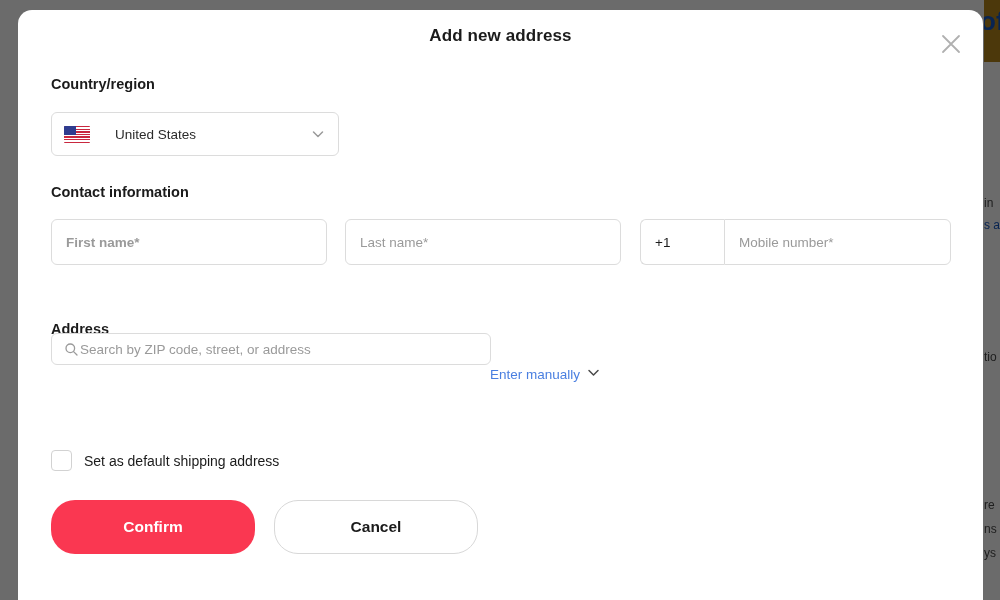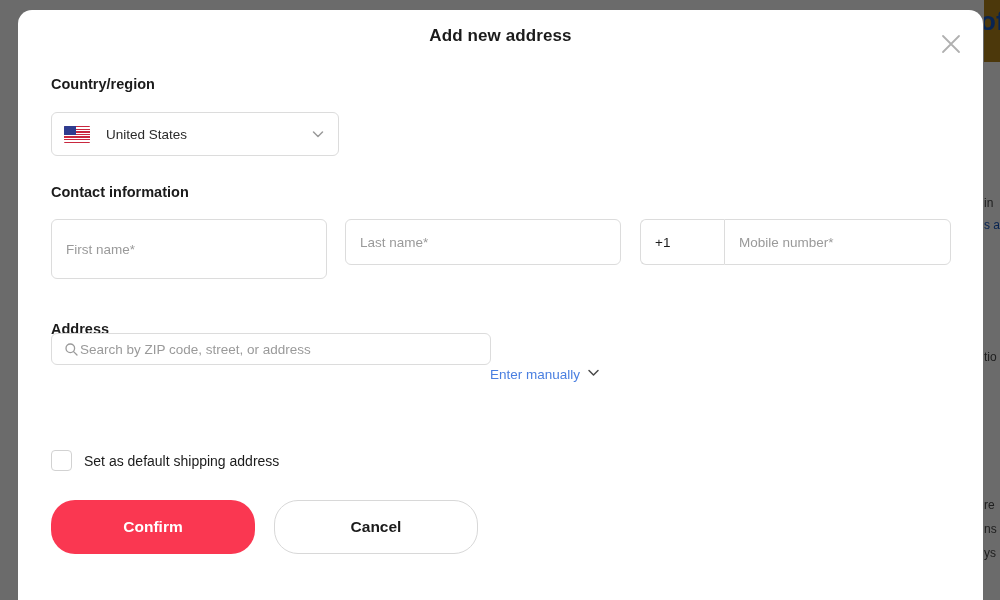--- a/index.html
+++ b/index.html
@@ -122,27 +122,27 @@
       to bottom,
       #c9283f 0px, #c9283f 1.31px,
       #ffffff 1.31px, #ffffff 2.62px
     );
   }
   .flag .canton {
     position: absolute; left: 0; top: 0;
     width: 11.5px; height: 9.2px;
     background: #2f3c8f;
   }
-  .country-name { margin-left: 16px; }
+  .country-name { margin-left: 25px; }
   .chevron-wrap {
     margin-left: auto;
     display: flex; align-items: center;
   }
 
-  .first-name { left: 33px;  top: 209px; width: 276px; height: 60px; }
+  .first-name { left: 33px;  top: 209px; width: 276px; height: 46px; font-weight: bold; }
   .last-name  { left: 327px; top: 209px; width: 276px; height: 46px; }
 
   .phone-group {
     position: absolute;
     left: 622px; top: 209px;
     width: 311px; height: 46px;
     display: flex;
   }
   .phone-code {
     width: 84px; height: 46px;

